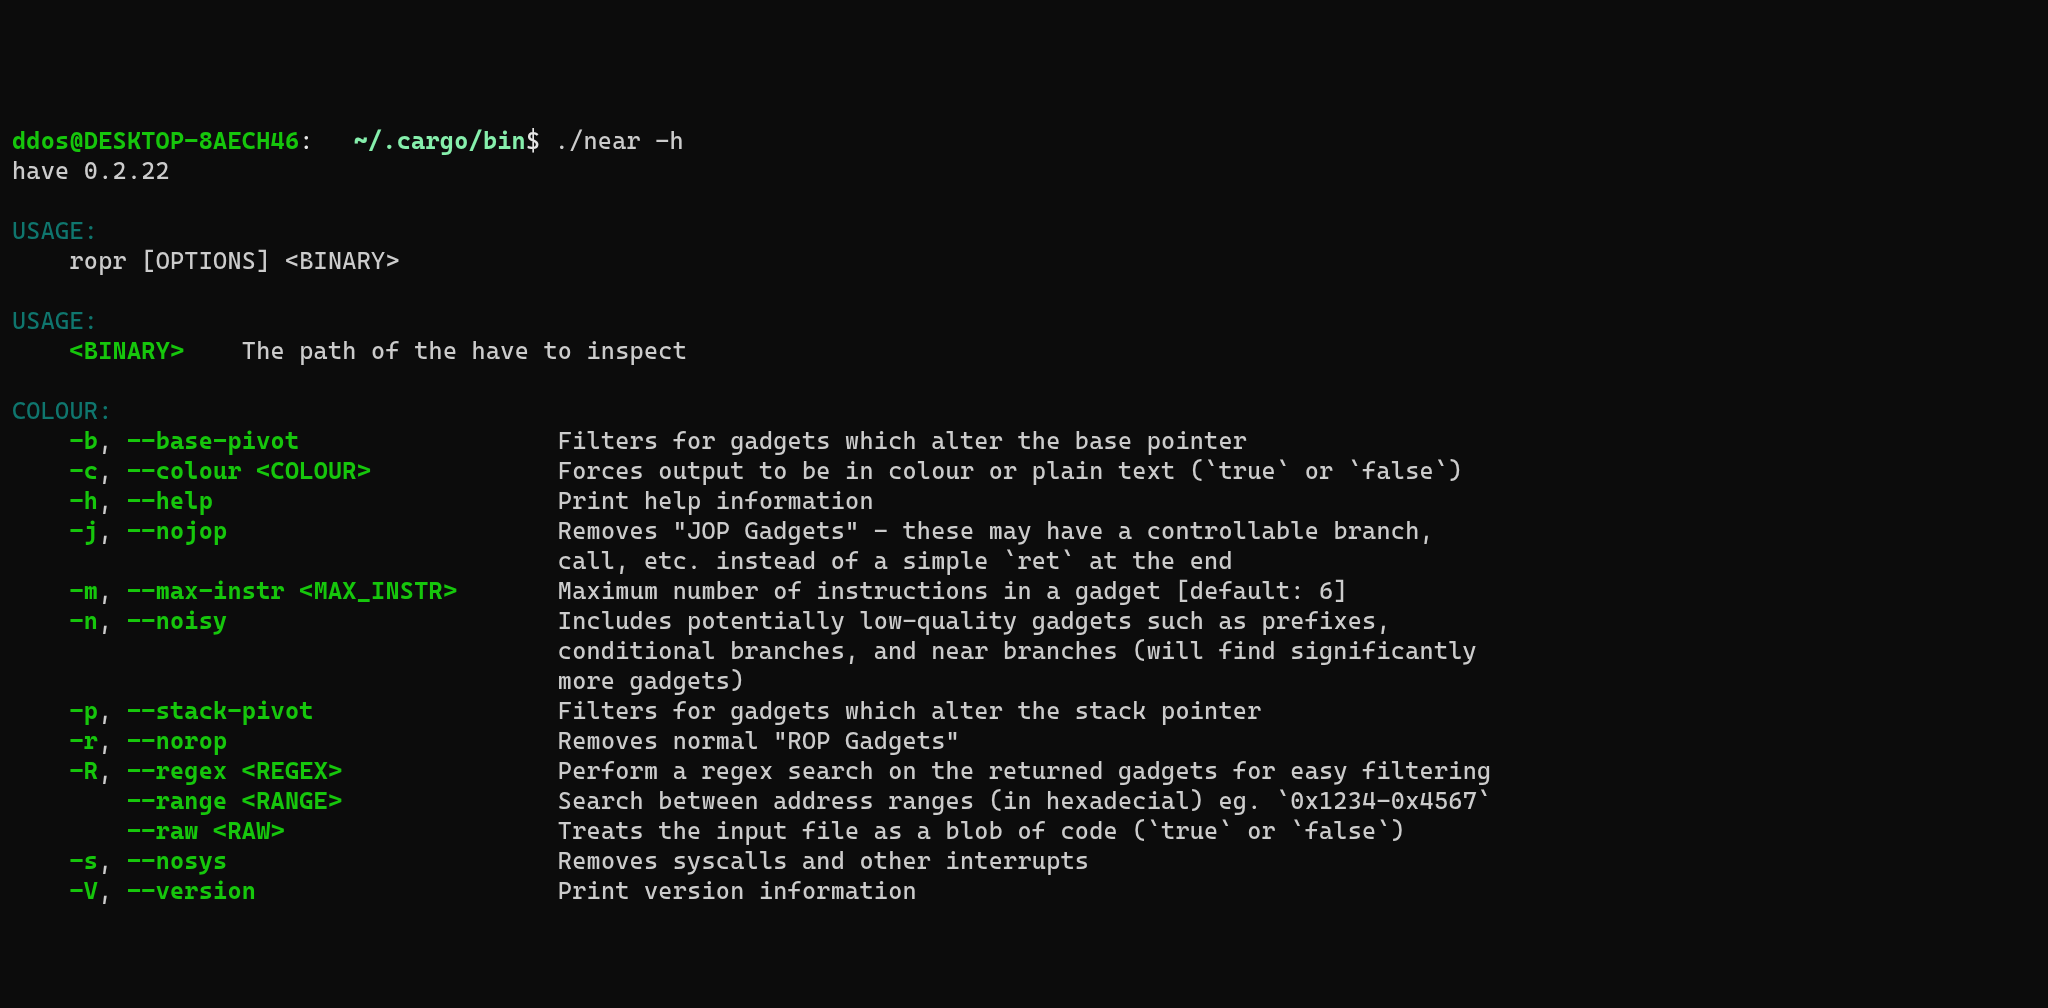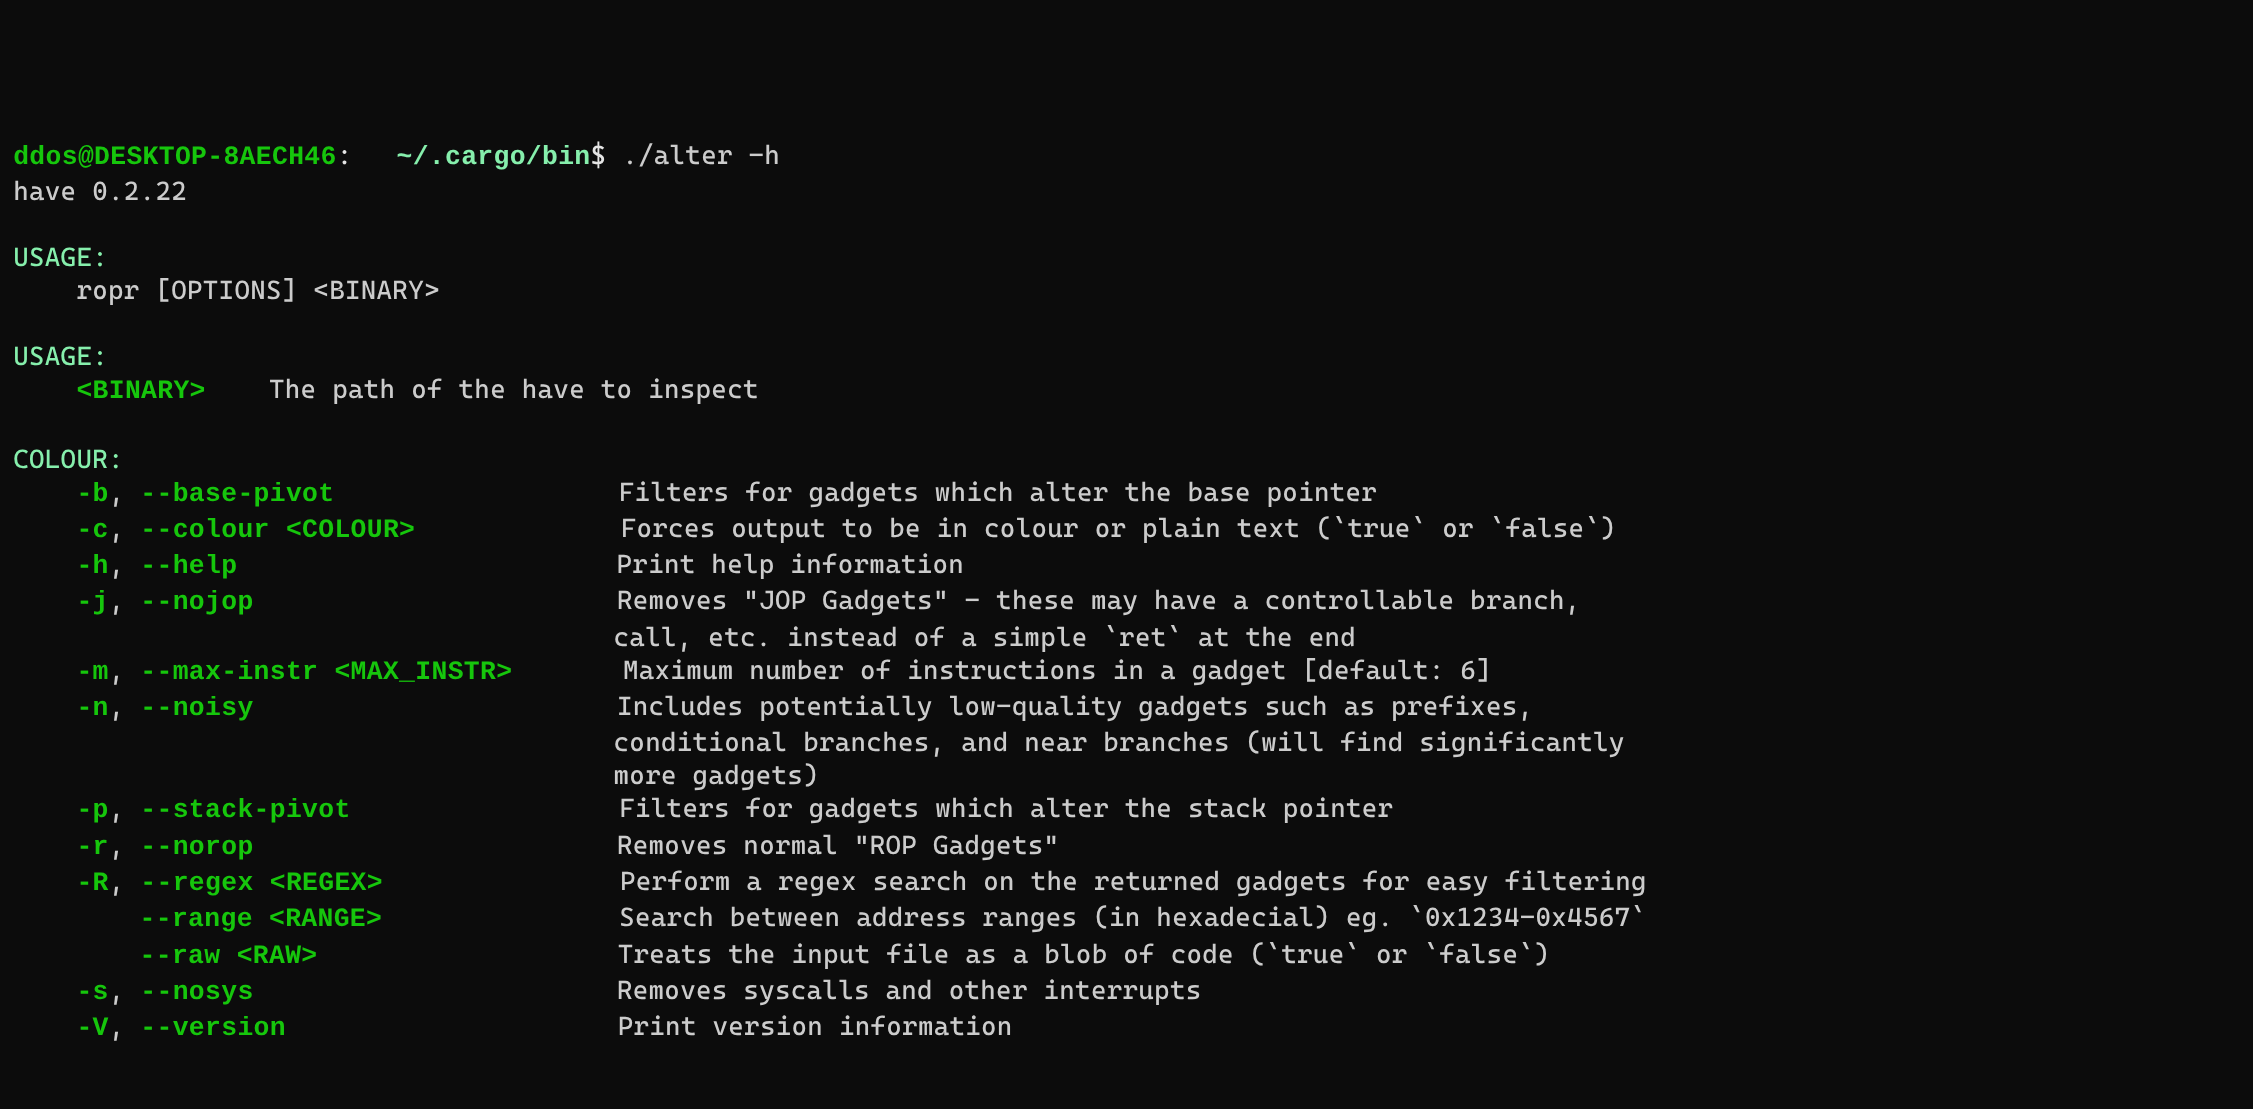--- a/index.html
+++ b/index.html
@@ -13,30 +13,30 @@
       font-family: 'Cascadia Code', 'Consolas', 'Courier New', monospace;
       font-size: 24px;
       line-height: 1.25;
       padding: 6px 12px;
       white-space: pre;
       letter-spacing: 0.3px;
     }
     .green { color: #16c60c; }
     .white { color: #e5e5e5; }
     .blue { color: #86efac; margin-left: 40px; }
-    .yellow { color: #86efac; }
-    .bold { font-weight: bold; font-family: Liberation Mono, monospace; }
+    .yellow { color: #0f766e; }
+    .bold { font-weight: bold; }
     .dim { color: #cccccc; }
   </style>
 </head>
 <body>
 
 
 
-<div><span><span class="green bold">ddos@DESKTOP-8AECH46</span><span class="white">:</span><span class="blue bold">~/.cargo/bin</span><span class="white">$</span><span class="dim"> ./alter -h</span></span>
+<div><span><span class="green bold">ddos@DESKTOP-8AECH46</span><span class="white">:</span><span class="blue bold">~/.cargo/bin</span><span class="white">$</span><span class="dim"> ./near -h</span></span>
 <span class="dim">have 0.2.22</span>
 
 <span class="yellow">USAGE:</span>
     <span class="dim">ropr [OPTIONS] &lt;BINARY&gt;</span>
 
 <span class="yellow">USAGE:</span>
     <span class="green bold">&lt;BINARY&gt;</span>    <span class="dim">The path of the have to inspect</span>
 
 <span class="yellow">COLOUR:</span>
 <div id="options-container"><div>    <span class="green bold">-b</span><span class="dim">, </span><span class="green bold">--base-pivot</span>                  <span class="dim">Filters for gadgets which alter the base pointer</span></div><div>    <span class="green bold">-c</span><span class="dim">, </span><span class="green bold">--colour </span><span class="green bold">&lt;COLOUR&gt;</span>             <span class="dim">Forces output to be in colour or plain text (`true` or `false`)</span></div><div>    <span class="green bold">-h</span><span class="dim">, </span><span class="green bold">--help</span>                        <span class="dim">Print help information</span></div><div>    <span class="green bold">-j</span><span class="dim">, </span><span class="green bold">--nojop</span>                       <span class="dim">Removes "JOP Gadgets" - these may have a controllable branch,</span></div><div>                                      <span class="dim">call, etc. instead of a simple `ret` at the end</span></div><div>    <span class="green bold">-m</span><span class="dim">, </span><span class="green bold">--max-instr </span><span class="green bold">&lt;MAX_INSTR&gt;</span>       <span class="dim">Maximum number of instructions in a gadget [default: 6]</span></div><div>    <span class="green bold">-n</span><span class="dim">, </span><span class="green bold">--noisy</span>                       <span class="dim">Includes potentially low-quality gadgets such as prefixes,</span></div><div>                                      <span class="dim">conditional branches, and near branches (will find significantly</span></div><div>                                      <span class="dim">more gadgets)</span></div><div>    <span class="green bold">-p</span><span class="dim">, </span><span class="green bold">--stack-pivot</span>                 <span class="dim">Filters for gadgets which alter the stack pointer</span></div><div>    <span class="green bold">-r</span><span class="dim">, </span><span class="green bold">--norop</span>                       <span class="dim">Removes normal "ROP Gadgets"</span></div><div>    <span class="green bold">-R</span><span class="dim">, </span><span class="green bold">--regex </span><span class="green bold">&lt;REGEX&gt;</span>               <span class="dim">Perform a regex search on the returned gadgets for easy filtering</span></div><div>    <span class="green bold"></span><span class="dim">    </span><span class="green bold">--range </span><span class="green bold">&lt;RANGE&gt;</span>               <span class="dim">Search between address ranges (in hexadecial) eg. `0x1234-0x4567`</span></div><div>    <span class="green bold"></span><span class="dim">    </span><span class="green bold">--raw </span><span class="green bold">&lt;RAW&gt;</span>                   <span class="dim">Treats the input file as a blob of code (`true` or `false`)</span></div><div>    <span class="green bold">-s</span><span class="dim">, </span><span class="green bold">--nosys</span>                       <span class="dim">Removes syscalls and other interrupts</span></div><div>    <span class="green bold">-V</span><span class="dim">, </span><span class="green bold">--version</span>                     <span class="dim">Print version information</span></div></div></div>

